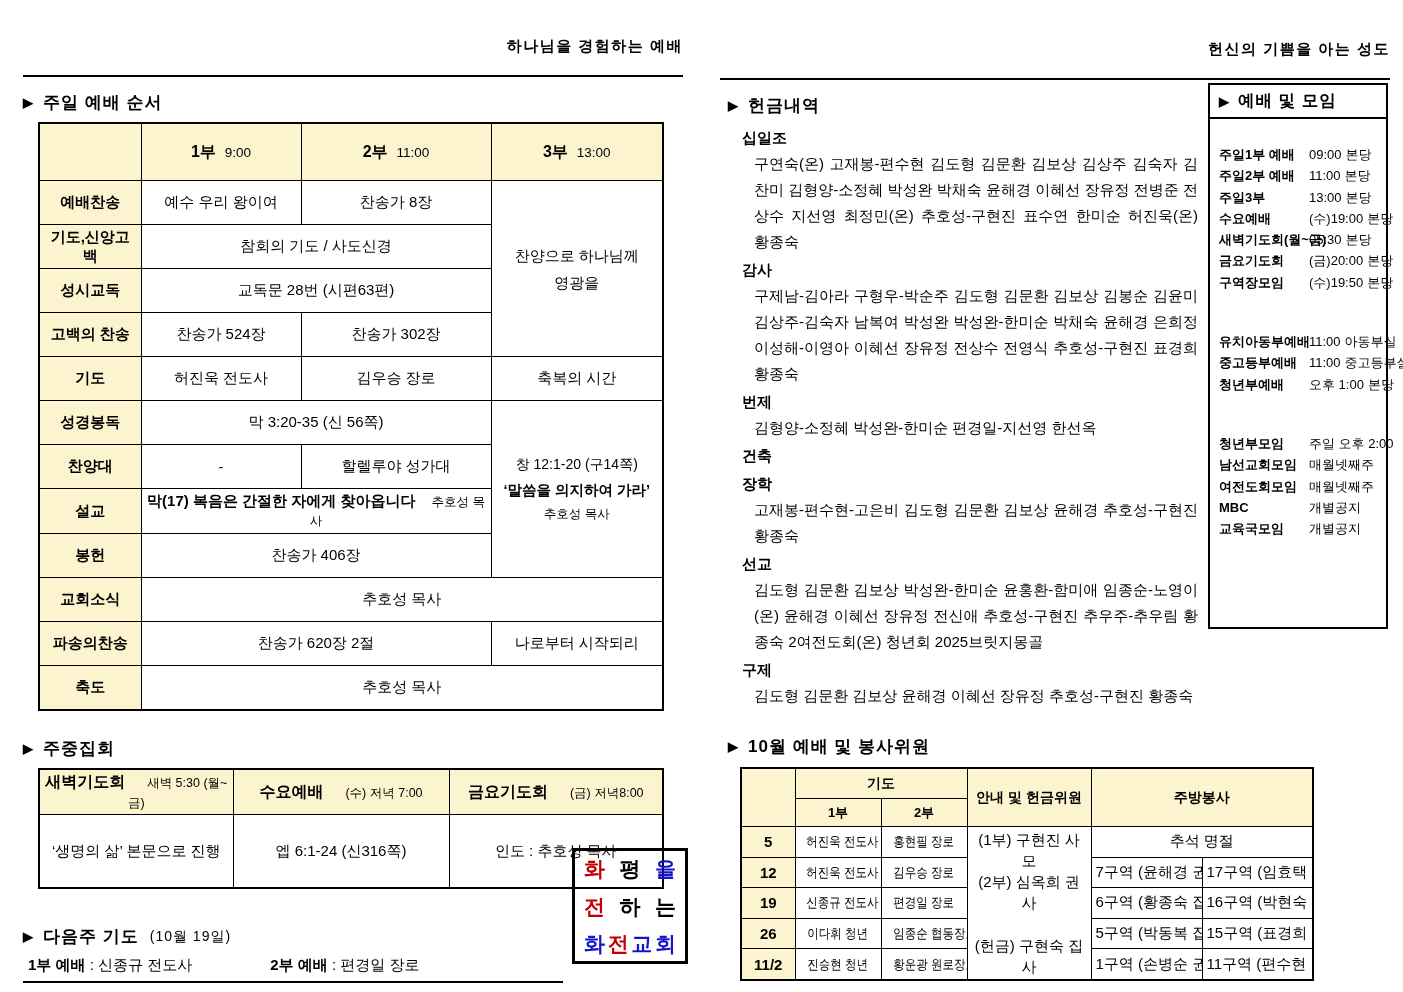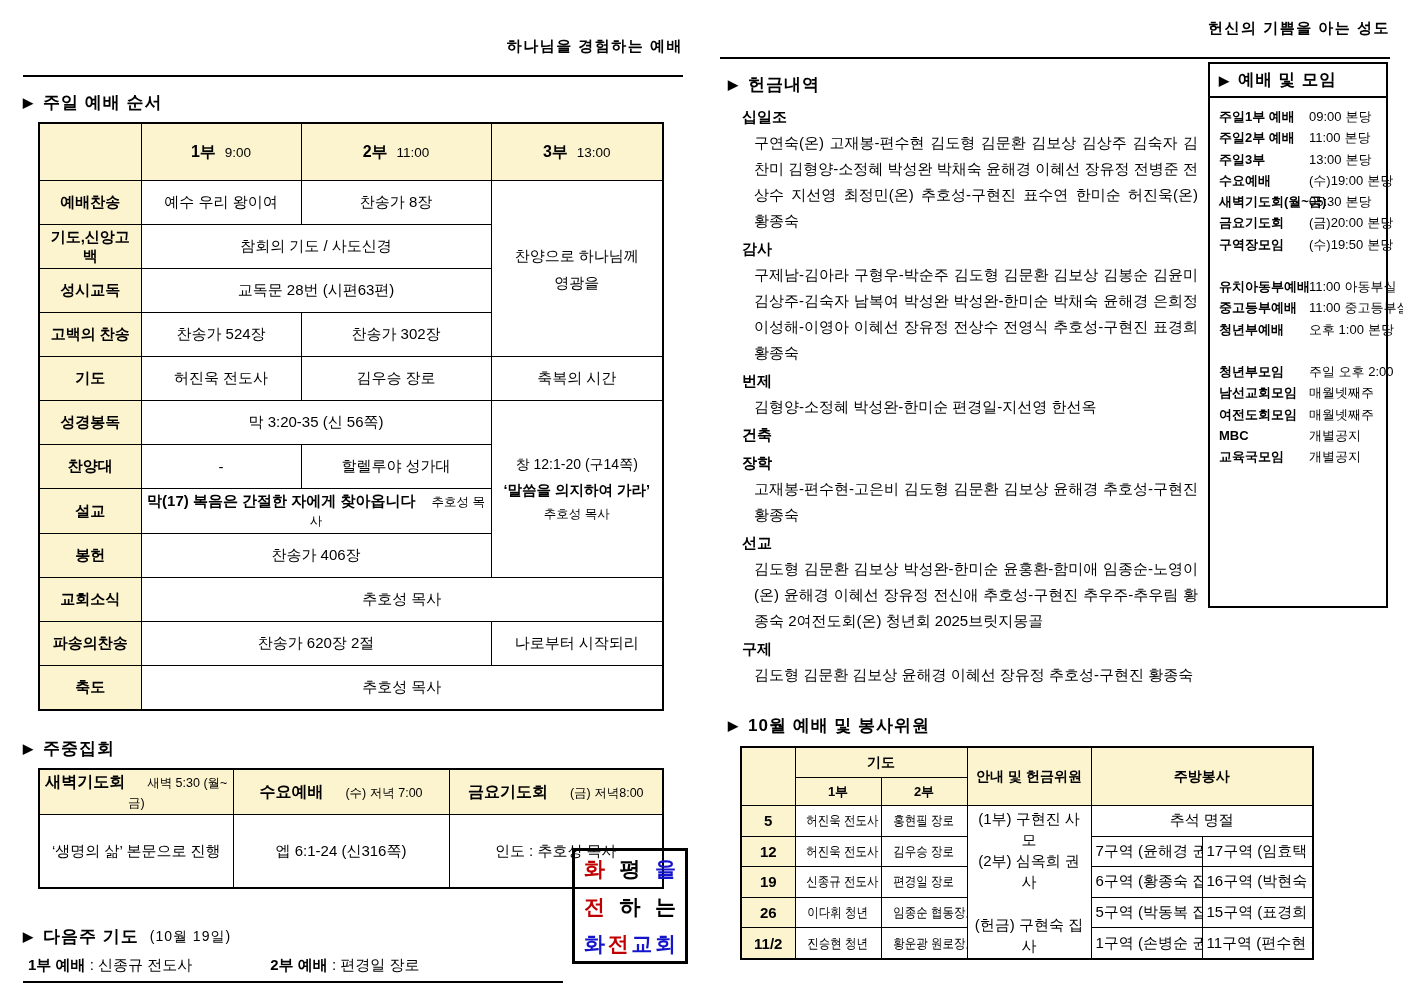--- a/index.html
+++ b/index.html
@@ -1,19 +1,19 @@
 <!DOCTYPE html>
 <html><head>
 <meta charset="utf-8">
 <style>
   html,body{margin:0;padding:0;background:#fff;}
   .page{position:relative;width:1403px;height:992px;background:#fff;
         font-family:"Liberation Sans",sans-serif;color:#000;overflow:hidden;}
   .col-left{position:absolute;left:23px;top:26px;width:660px;}
-  .col-right{position:absolute;left:720px;top:8px;width:670px;}
+  .col-right{position:absolute;left:720px;top:29px;width:670px;}
   .half-header{height:30px;border-bottom:2px solid #000;display:flex;justify-content:flex-end;
         align-items:flex-end;padding-bottom:19px;font-weight:bold;font-size:15px;letter-spacing:1.5px;text-align:center;}
   .sec-title{font-size:17px;font-weight:bold;margin-top:14px;display:flex;align-items:center;gap:9px;letter-spacing:1px;}
   .sec-title .date-note{font-weight:normal;font-size:14px;margin-left:2px;}
   .arrow{font-size:13px;}
   table.grid{border-collapse:collapse;border:2px solid #000;table-layout:fixed;}
   table.grid td{border:1.5px solid #000;text-align:center;vertical-align:middle;
         font-size:15px;padding:2px 4px;overflow:hidden;}
   .ylw{background:#FCF3CF;}
   .lbl{font-weight:bold;}
@@ -51,21 +51,21 @@
   .off-list{margin-top:8px;width:478px;}
   .off-item{display:flex;margin-top:2px;padding-left:22px;flex-direction:column;}
   .off-label{width:52px;min-width:52px;font-weight:bold;font-size:15px;line-height:26px;
         text-align:justify;text-align-last:justify;}
   .off-names{flex:1;margin-left:12px;font-size:15px;line-height:26px;text-align:justify;}
   
   .panel{position:absolute;left:488px;top:54px;width:180px;height:546px;border:2px solid #000;box-sizing:border-box;}
   .panel-title{border-bottom:2px solid #000;padding:5px 0 5px 9px;font-size:16.5px;font-weight:bold;
         display:flex;align-items:center;gap:8px;letter-spacing:1px;}
   .panel-body{padding:8px 5px 0 9px;font-size:13px;}
-  .m-group{margin-top:0;}
+  .m-group{margin-top:17px;}
   .m-gap{height:21px;}
   .m-line{display:flex;gap:4px;line-height:21.3px;white-space:nowrap;}
   .m-name{min-width:86px;font-weight:bold;}
   .m-place{margin-left:auto;min-width:50px;text-align:left;}
   
   .vol-block{position:absolute;left:8px;top:706px;width:600px;}
   .vol-table{width:572px;margin:9px 0 0 12px;}
   .vol-table td{font-size:13px;padding:1px 2px;}
   .vol-table tr.h1 td{height:25px;font-weight:bold;font-size:14px;}
   .vol-table tr.h2 td{height:23px;font-weight:bold;font-size:13px;}

